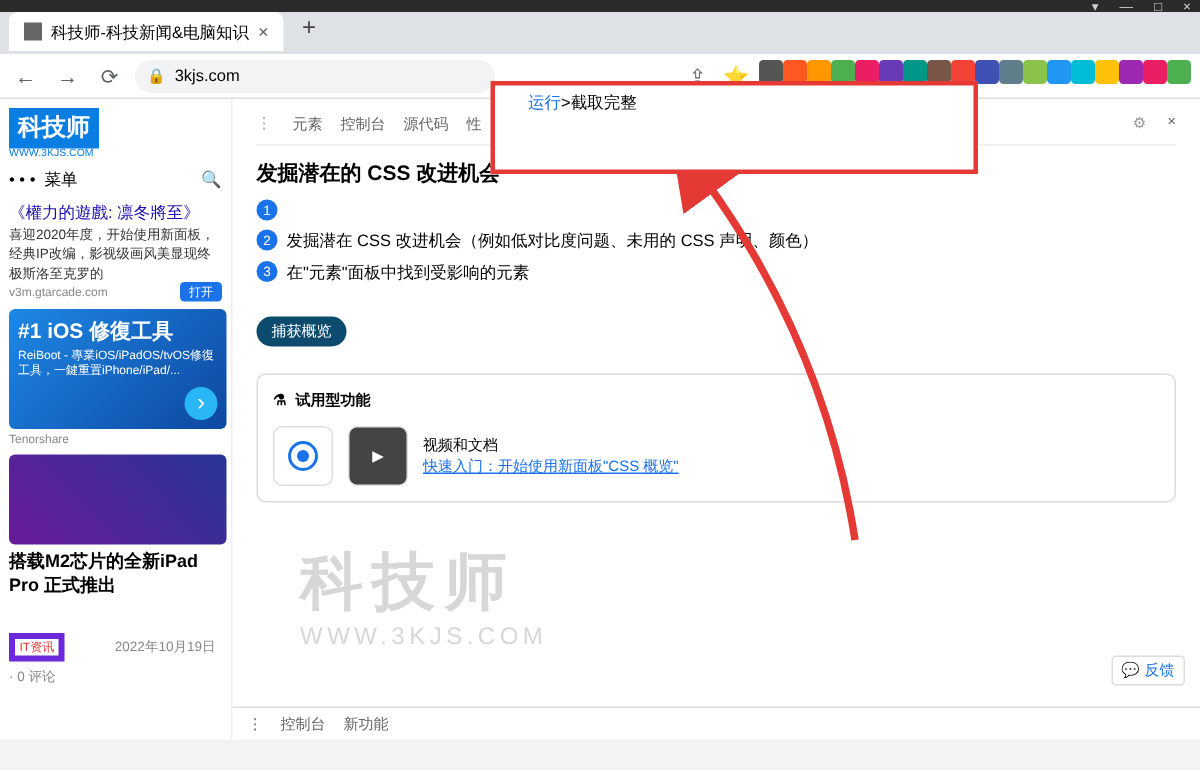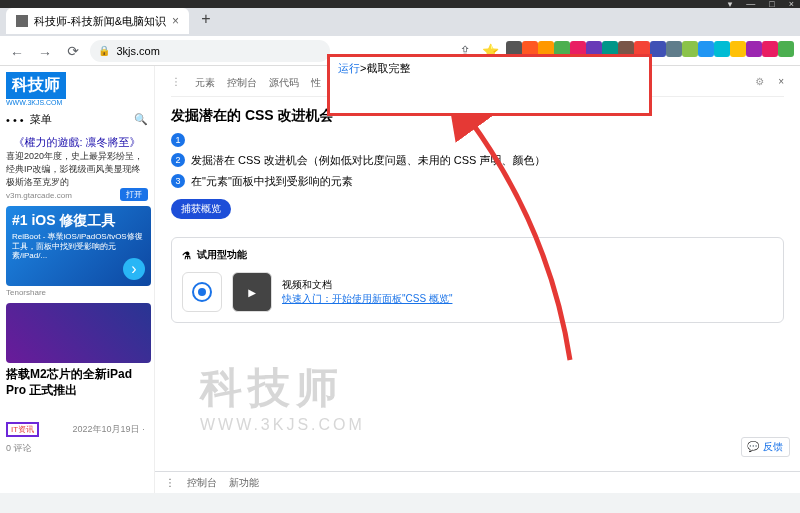--- a/index.html
+++ b/index.html
@@ -21,52 +21,52 @@
 .ext-area { margin-left: auto; display: flex; gap: 4px; align-items: center; }
 .ext-icon { width: 16px; height: 16px; border-radius: 3px; display: inline-block; }
 
 .viewport { display: flex; height: calc(513px - 8px - 28px - 30px - 20px); background: #fff; position: relative; }
 
 .sidebar { width: 155px; border-right: 1px solid #eee; padding: 6px; overflow: hidden; }
 .logo { background: #0a7de3; color: #fff; font-size: 16px; font-weight: bold; padding: 3px 6px; display: inline-block; }
 .logo-sub { font-size: 7px; color: #0a7de3; display: block; }
 .menu-row { display: flex; align-items: center; gap: 6px; margin-top: 6px; font-size: 11px; }
 .ad-block { margin-top: 8px; font-size: 10px; line-height: 1.4; }
-.ad-title { color: #1a0dab; font-size: 11px; text-align: center; }
+.ad-title { color: #1a0dab; font-size: 11px; }
 .ad-desc { font-size: 9px; color: #333; }
 .ad-tag { font-size: 8px; color: #888; }
 .ad-banner { width: 145px; height: 80px; background: linear-gradient(135deg,#1e88e5,#0d47a1); color: #fff; padding: 6px; border-radius: 4px; margin-top: 4px; position: relative; }
 .ad-banner-title { font-size: 14px; font-weight: bold; }
 .ad-banner-sub { font-size: 8px; margin-top: 2px; line-height: 1.2; }
 .ad-arrow { position: absolute; right: 6px; bottom: 6px; width: 22px; height: 22px; border-radius: 50%; background: #29b6f6; display: flex; align-items: center; justify-content: center; color: #fff; }
 .ad-img { width: 145px; height: 60px; background: linear-gradient(45deg,#6a1b9a,#283593); border-radius: 4px; margin-top: 6px; }
 .article-title { font-size: 12px; font-weight: bold; margin-top: 4px; line-height: 1.3; }
 .article-meta { font-size: 9px; color: #888; margin-top: 2px; margin-left: 29px; }
-.article-cat { font-size: 8px; color: #e53935; border: 2px solid #6d28d9; padding: 0 3px; display: inline-block; margin-top: 24px; }
+.article-cat { font-size: 8px; color: #e53935; border: 4px solid #6d28d9; padding: 0 3px; display: inline-block; margin-top: 24px; }
 .article-body { font-size: 9px; color: #555; margin-top: 2px; line-height: 1.3; }
 
 .main { flex: 1; position: relative; padding: 10px 16px; overflow: hidden; }
 .devtools-tabs { font-size: 10px; color: #666; display: flex; gap: 14px; padding-bottom: 6px; border-bottom: 1px solid #eee; }
 .content-h { font-size: 14px; font-weight: bold; margin-top: 10px; }
 .content-list { margin-top: 8px; }
 .content-list .item { display: flex; gap: 6px; font-size: 11px; margin-bottom: 6px; }
 .num-circle { width: 14px; height: 14px; border-radius: 50%; background: #1a73e8; color: #fff; font-size: 9px; display: flex; align-items: center; justify-content: center; flex-shrink: 0; }
-.pill-btn { display: inline-block; background: #1d4ed8; color: #fff; font-size: 10px; padding: 3px 10px; border-radius: 11px; margin-top: 4px; }
+.pill-btn { display: inline-block; background: #0c4a6e; color: #fff; font-size: 10px; padding: 3px 10px; border-radius: 11px; margin-top: 16px; }
 .info-card { border: 1px solid #dadce0; border-radius: 6px; padding: 10px; margin-top: 18px; font-size: 10px; }
 .info-card .hdr { display: flex; align-items: center; gap: 6px; font-weight: bold; }
 .info-card .body { margin-top: 6px; color: #444; }
 .info-card a { color: #1a73e8; text-decoration: underline; }
 .media-row { display: flex; gap: 10px; margin-top: 10px; align-items: center; }
 .media-ico { width: 40px; height: 40px; border: 1px solid #ddd; border-radius: 6px; display: flex; align-items: center; justify-content: center; }
 .media-ico.dark { background: #444; }
 .feedback-btn { position: absolute; right: 10px; bottom: 36px; font-size: 10px; color: #1a73e8; border: 1px solid #dadce0; padding: 2px 6px; border-radius: 3px; }
 .bottom-tabs { position: absolute; left: 0; right: 0; bottom: 0; height: 22px; border-top: 1px solid #dadce0; font-size: 10px; display: flex; align-items: center; gap: 12px; padding-left: 10px; color: #666; }
 
 .callout { position: absolute; top: 54px; left: 327px; width: 325px; height: 62px; border: 3px solid #e53935; background: #fff; z-index: 50; }
-.callout-inner { padding: 4px 8px; }
+.callout-inner { padding: 4px 8px; margin-left: 14px; }
 .callout-run { font-size: 11px; }
 .callout-run .lnk { color: #1a73e8; }
 .callout-row { margin-top: 4px; display: flex; align-items: center; height: 22px; background: linear-gradient(90deg,#1a73e8,#7b3fe4,#e91e63); border-radius: 3px; padding: 0 6px; color: #fff; font-size: 10px; justify-content: space-between; }
 .callout-row .sel { background: #1a5dd6; padding: 1px 3px; }
 
 .arrow-svg { position: absolute; top: 110px; left: 430px; z-index: 40; pointer-events:none; }
 
 .watermark { position: absolute; left: 200px; top: 360px; color: #d7d7d7; z-index: 5; pointer-events:none; }
 .watermark .wm1 { font-size: 42px; font-weight: bold; letter-spacing: 6px; }
 .watermark .wm2 { font-size: 16px; letter-spacing: 3px; }
@@ -110,27 +110,27 @@
   <div class="sidebar">
     <span class="logo">科技师</span>
     <span class="logo-sub">WWW.3KJS.COM</span>
     <div class="menu-row">
       <span>• • •</span>
       <span>菜单</span>
       <span style="margin-left:auto">🔍</span>
     </div>
     <div class="ad-block">
       <div class="ad-title">《權力的遊戲: 凛冬將至》</div>
-      <div class="ad-desc">喜迎2020年度，史上最异彩纷呈，经典IP改编，影视级画风美显现终极斯洛至克罗的</div>
+      <div class="ad-desc">喜迎2020年度，开始使用新面板，经典IP改编，影视级画风美显现终极斯洛至克罗的</div>
       <span class="ad-tag">v3m.gtarcade.com</span>
       <span style="float:right;background:#1a73e8;color:#fff;font-size:8px;padding:1px 6px;border-radius:3px">打开</span>
     </div>
     <div class="ad-banner">
       <div class="ad-banner-title">#1 iOS 修復工具</div>
-      <div class="ad-banner-sub">ReiBoot - 專業iOS/iPadOS/tvOS修復工具，面板中找到受影响的元素/iPad/...</div>
+      <div class="ad-banner-sub">ReiBoot - 專業iOS/iPadOS/tvOS修復工具，一鍵重置iPhone/iPad/...</div>
       <div class="ad-arrow">›</div>
     </div>
     <div class="ad-tag" style="margin-top:2px">Tenorshare</div>
     <div class="ad-img"></div>
     <div class="article-title">搭载M2芯片的全新iPad Pro 正式推出</div>
     <div><span class="article-cat">IT资讯</span>
       <span class="article-meta">2022年10月19日 · 0 评论</span></div>
   </div>
 
   <div class="main">

